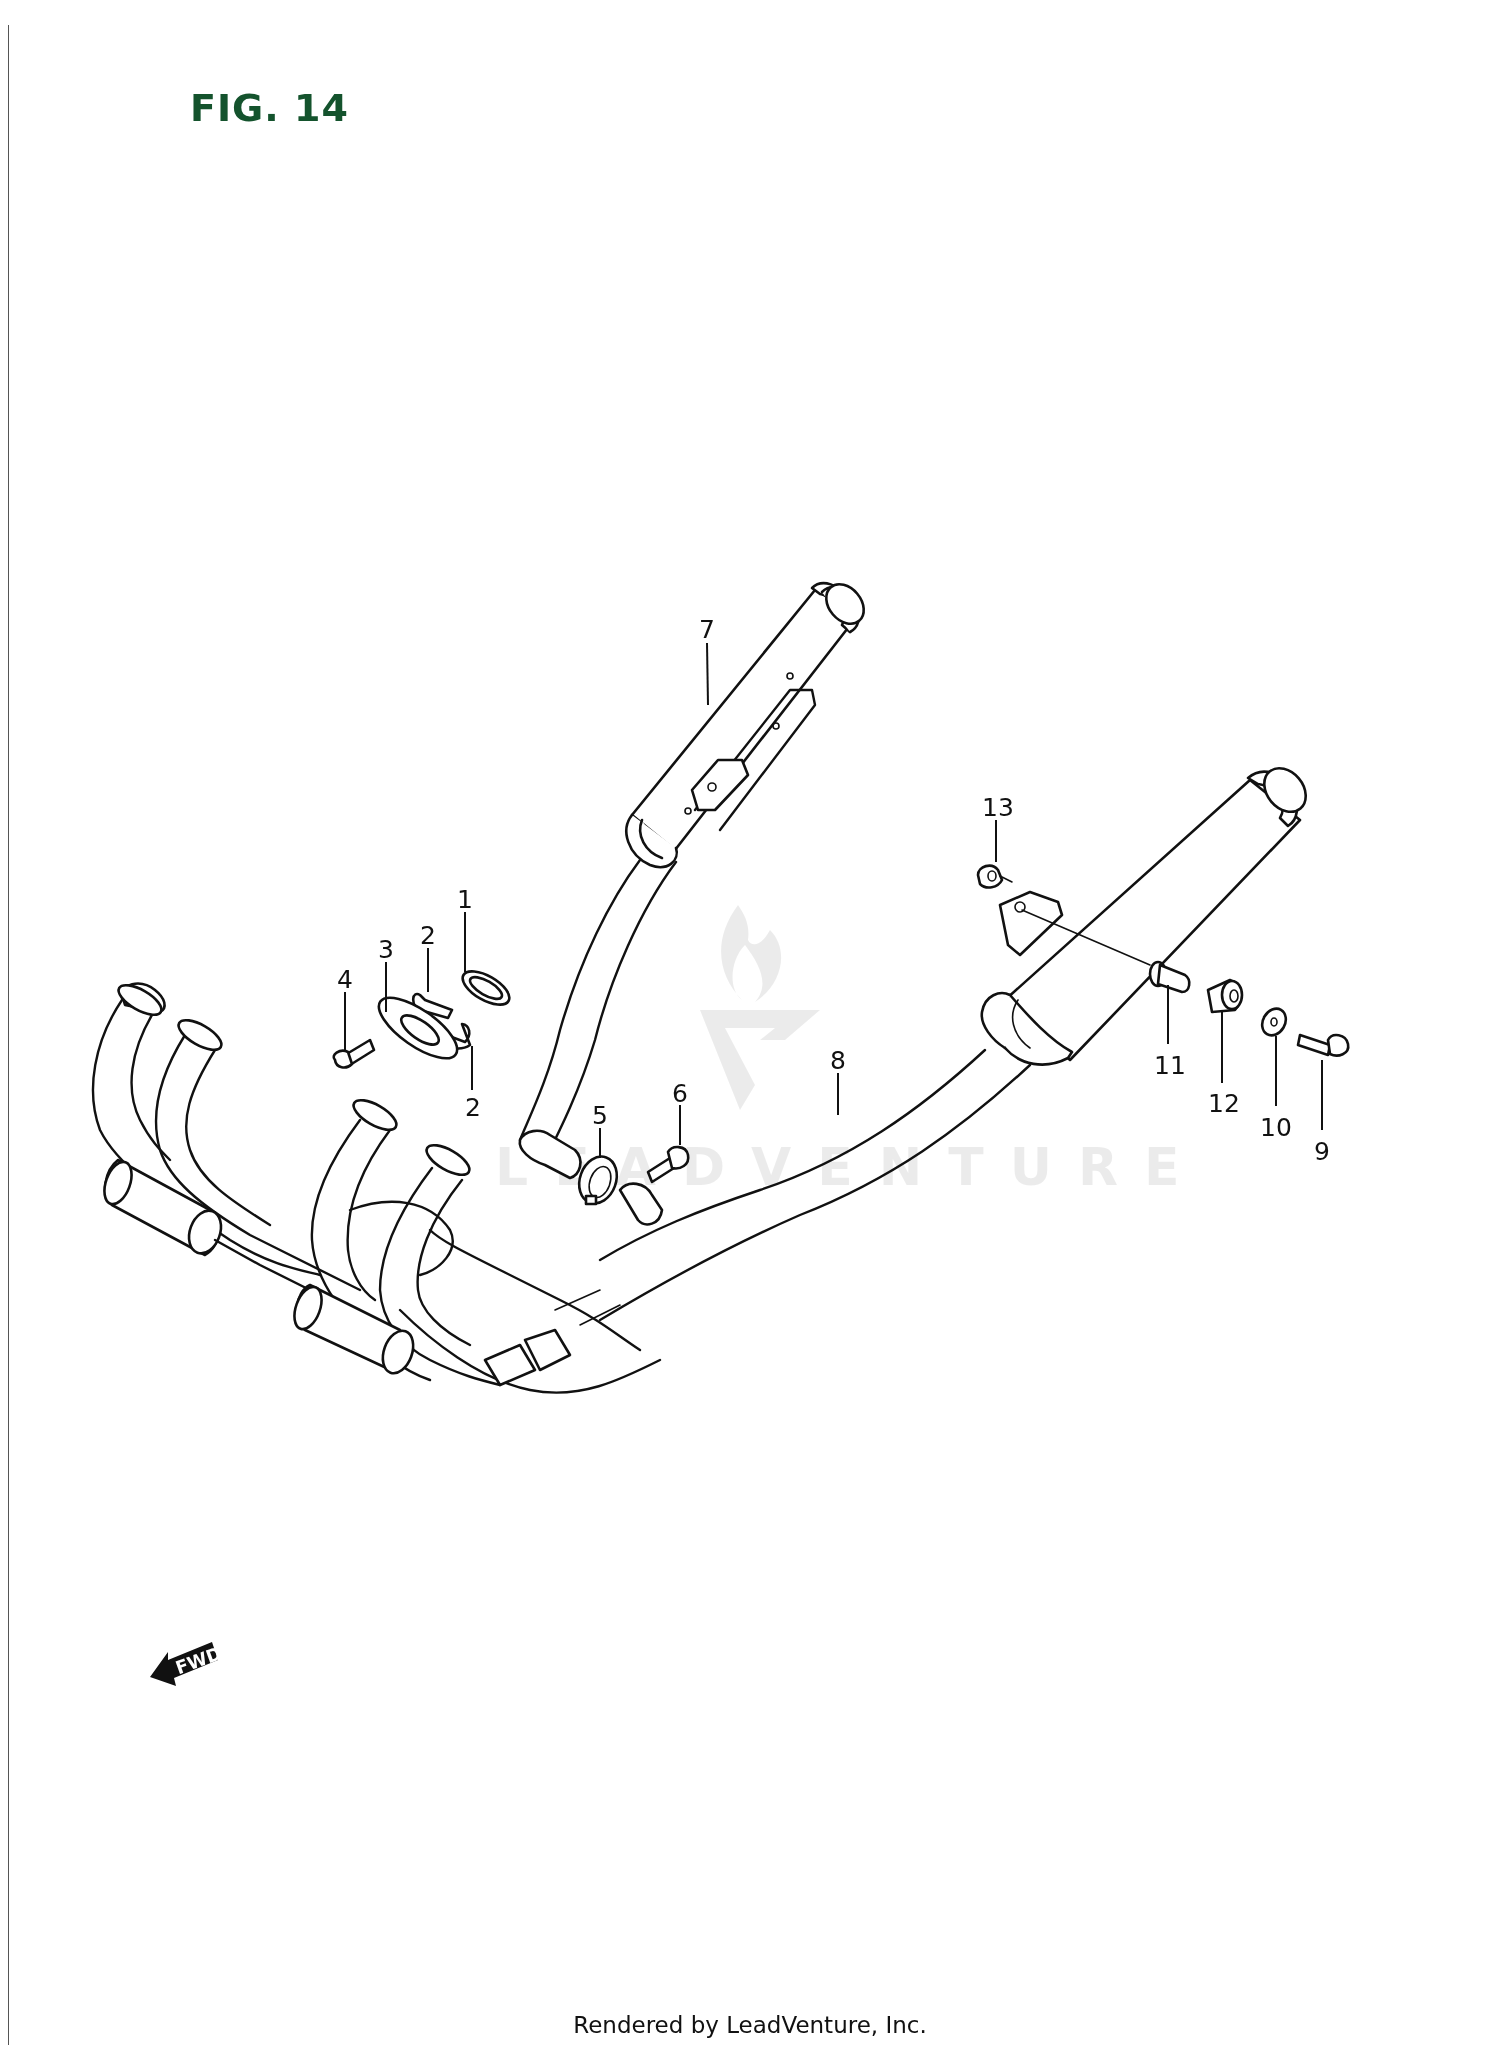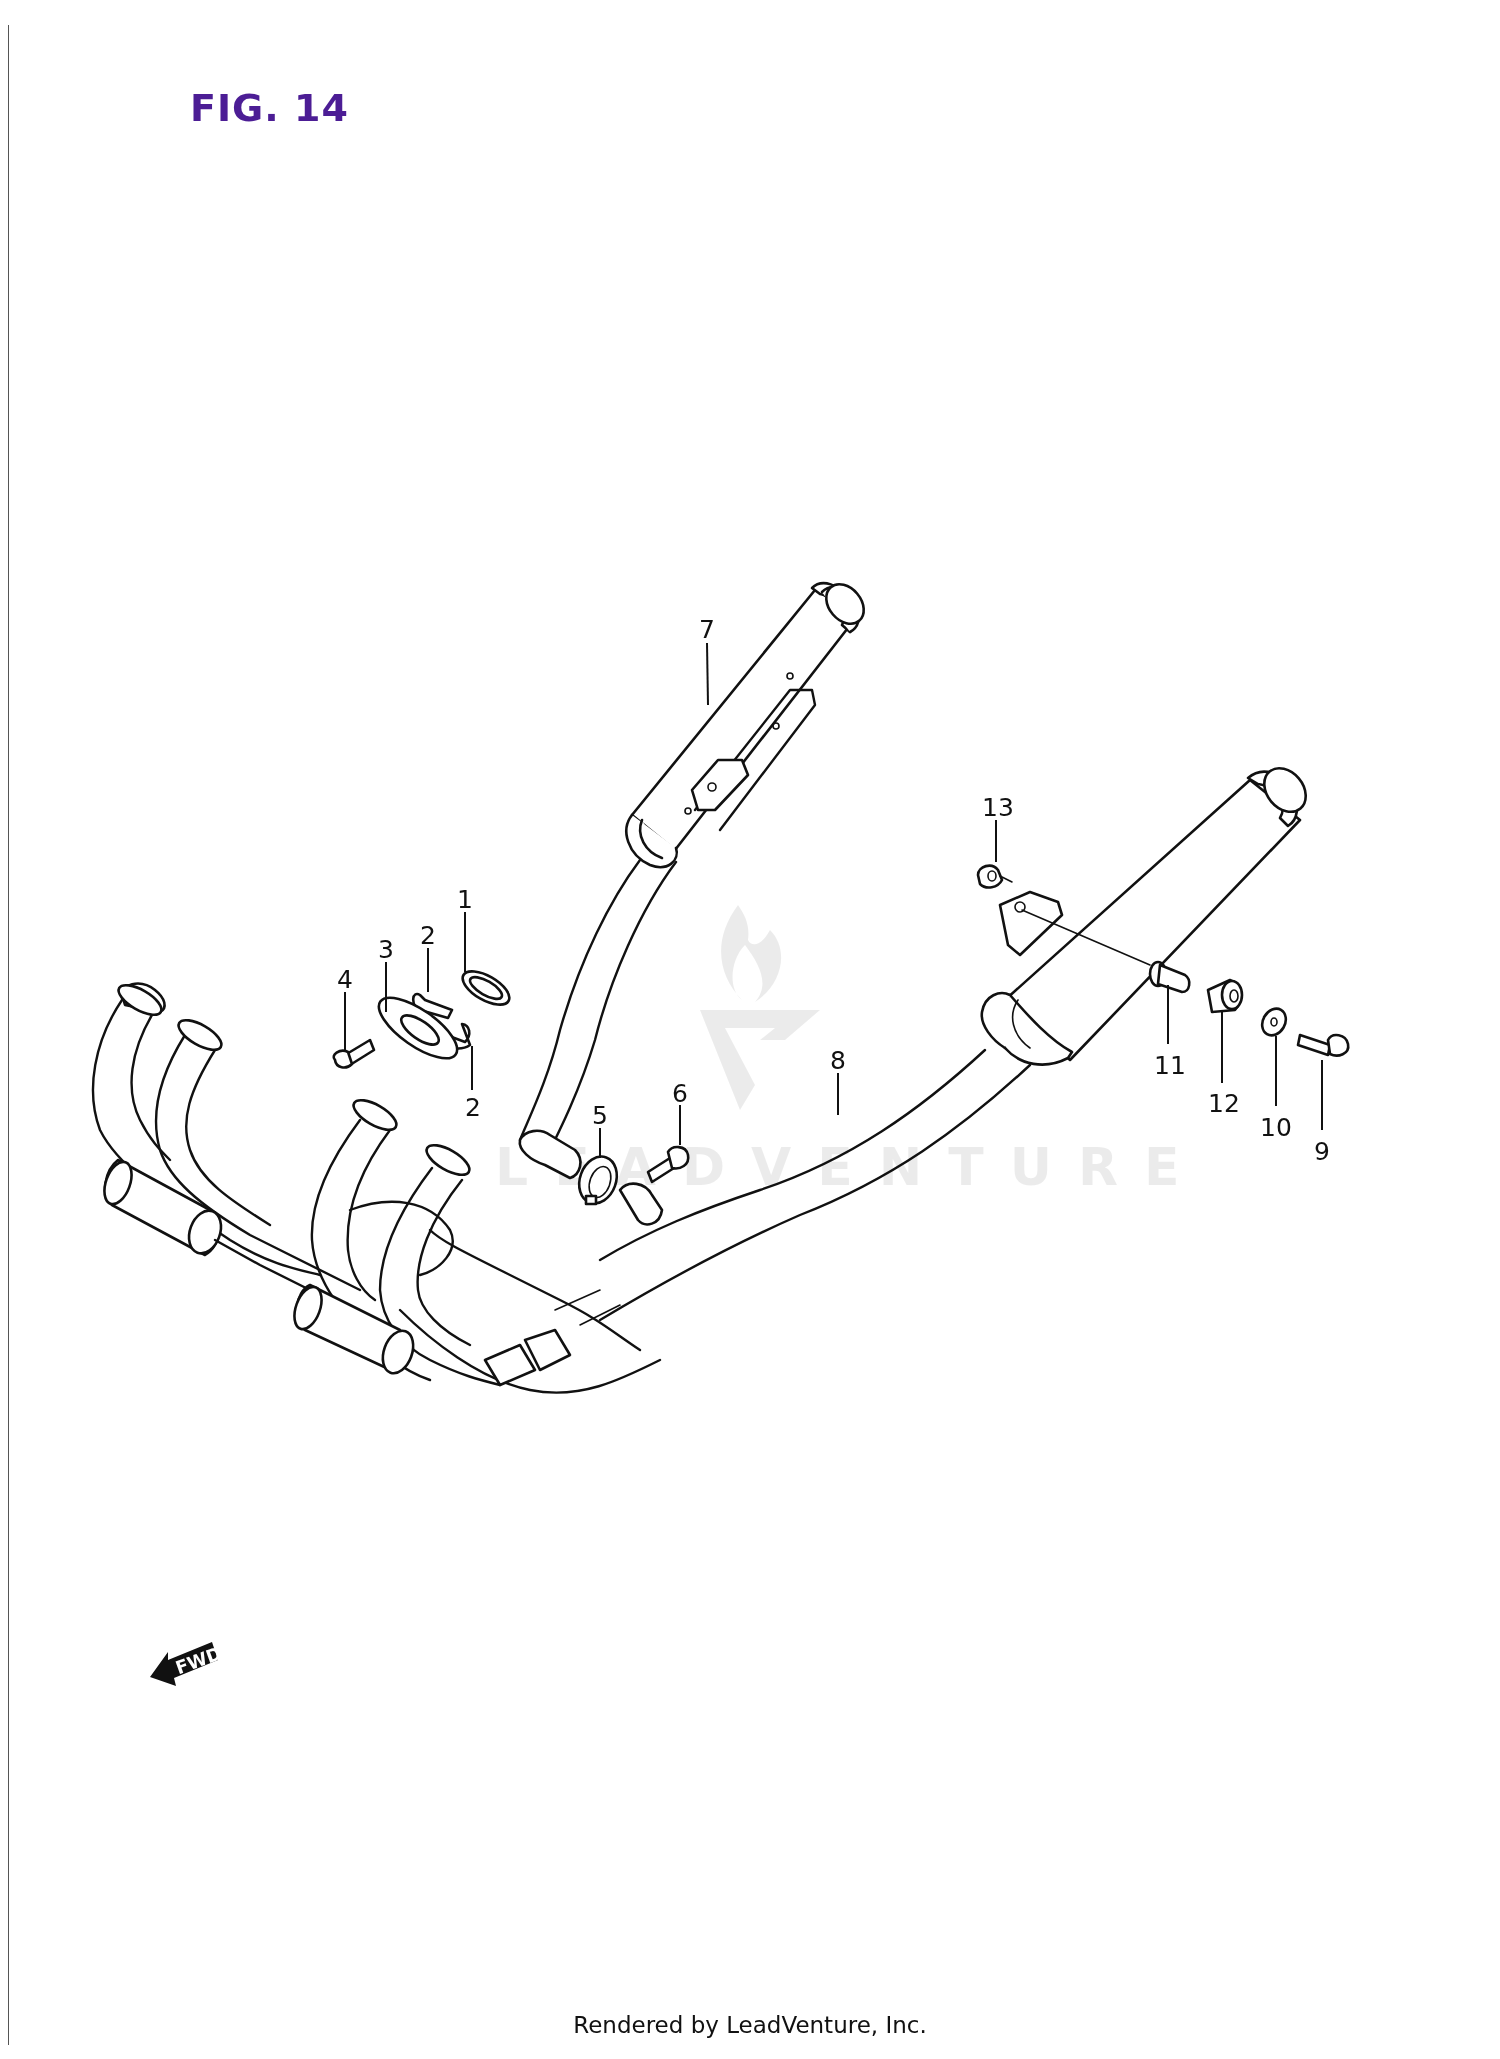--- a/index.html
+++ b/index.html
@@ -1,18 +1,18 @@
 <!DOCTYPE html>
 <html><head>
 <meta charset="utf-8">
 <style>
   html, body { margin: 0; padding: 0; background: #ffffff; }
   body { width: 1500px; height: 2059px; position: relative; overflow: hidden; font-family: "DejaVu Sans", sans-serif; }
   .left-rule { position: absolute; left: 8px; top: 25px; width: 1px; height: 2020px; background: #555; }
-  .fig-title { position: absolute; left: 190px; top: 86px; font-family: "DejaVu Sans", sans-serif; font-weight: bold; font-size: 38px; letter-spacing: 1px; color: #4c1d95; }
+  .fig-title { position: absolute; left: 190px; top: 86px; font-family: "DejaVu Sans", sans-serif; font-weight: bold; font-size: 38px; letter-spacing: 1px; color: #14532d; }
   svg.diagram { position: absolute; left: 0; top: 0; }
   .callout { font-family: "DejaVu Sans", sans-serif; font-size: 25px; fill: #111; }
   .part { fill: #fff; stroke: #111; stroke-width: 2.6; stroke-linejoin: round; stroke-linecap: round; }
   .line { fill: none; stroke: #111; stroke-width: 2.4; stroke-linecap: round; stroke-linejoin: round; }
   .thin { fill: none; stroke: #111; stroke-width: 1.6; stroke-linecap: round; }
   .leader { stroke: #111; stroke-width: 2; }
   .wm-text { font-family: "DejaVu Sans", sans-serif; font-weight: bold; font-size: 52px; letter-spacing: 26px; fill: #000; fill-opacity: 0.08; }
   .wm-shape { fill: #000; fill-opacity: 0.08; }
   .fwd-text { font-family: "DejaVu Sans", sans-serif; font-weight: bold; font-size: 18px; fill: #fff; }
   .footer { position: absolute; left: 0; width: 1500px; top: 2012px; text-align: center; font-family: "DejaVu Sans", sans-serif; font-size: 23px; color: #111; }

